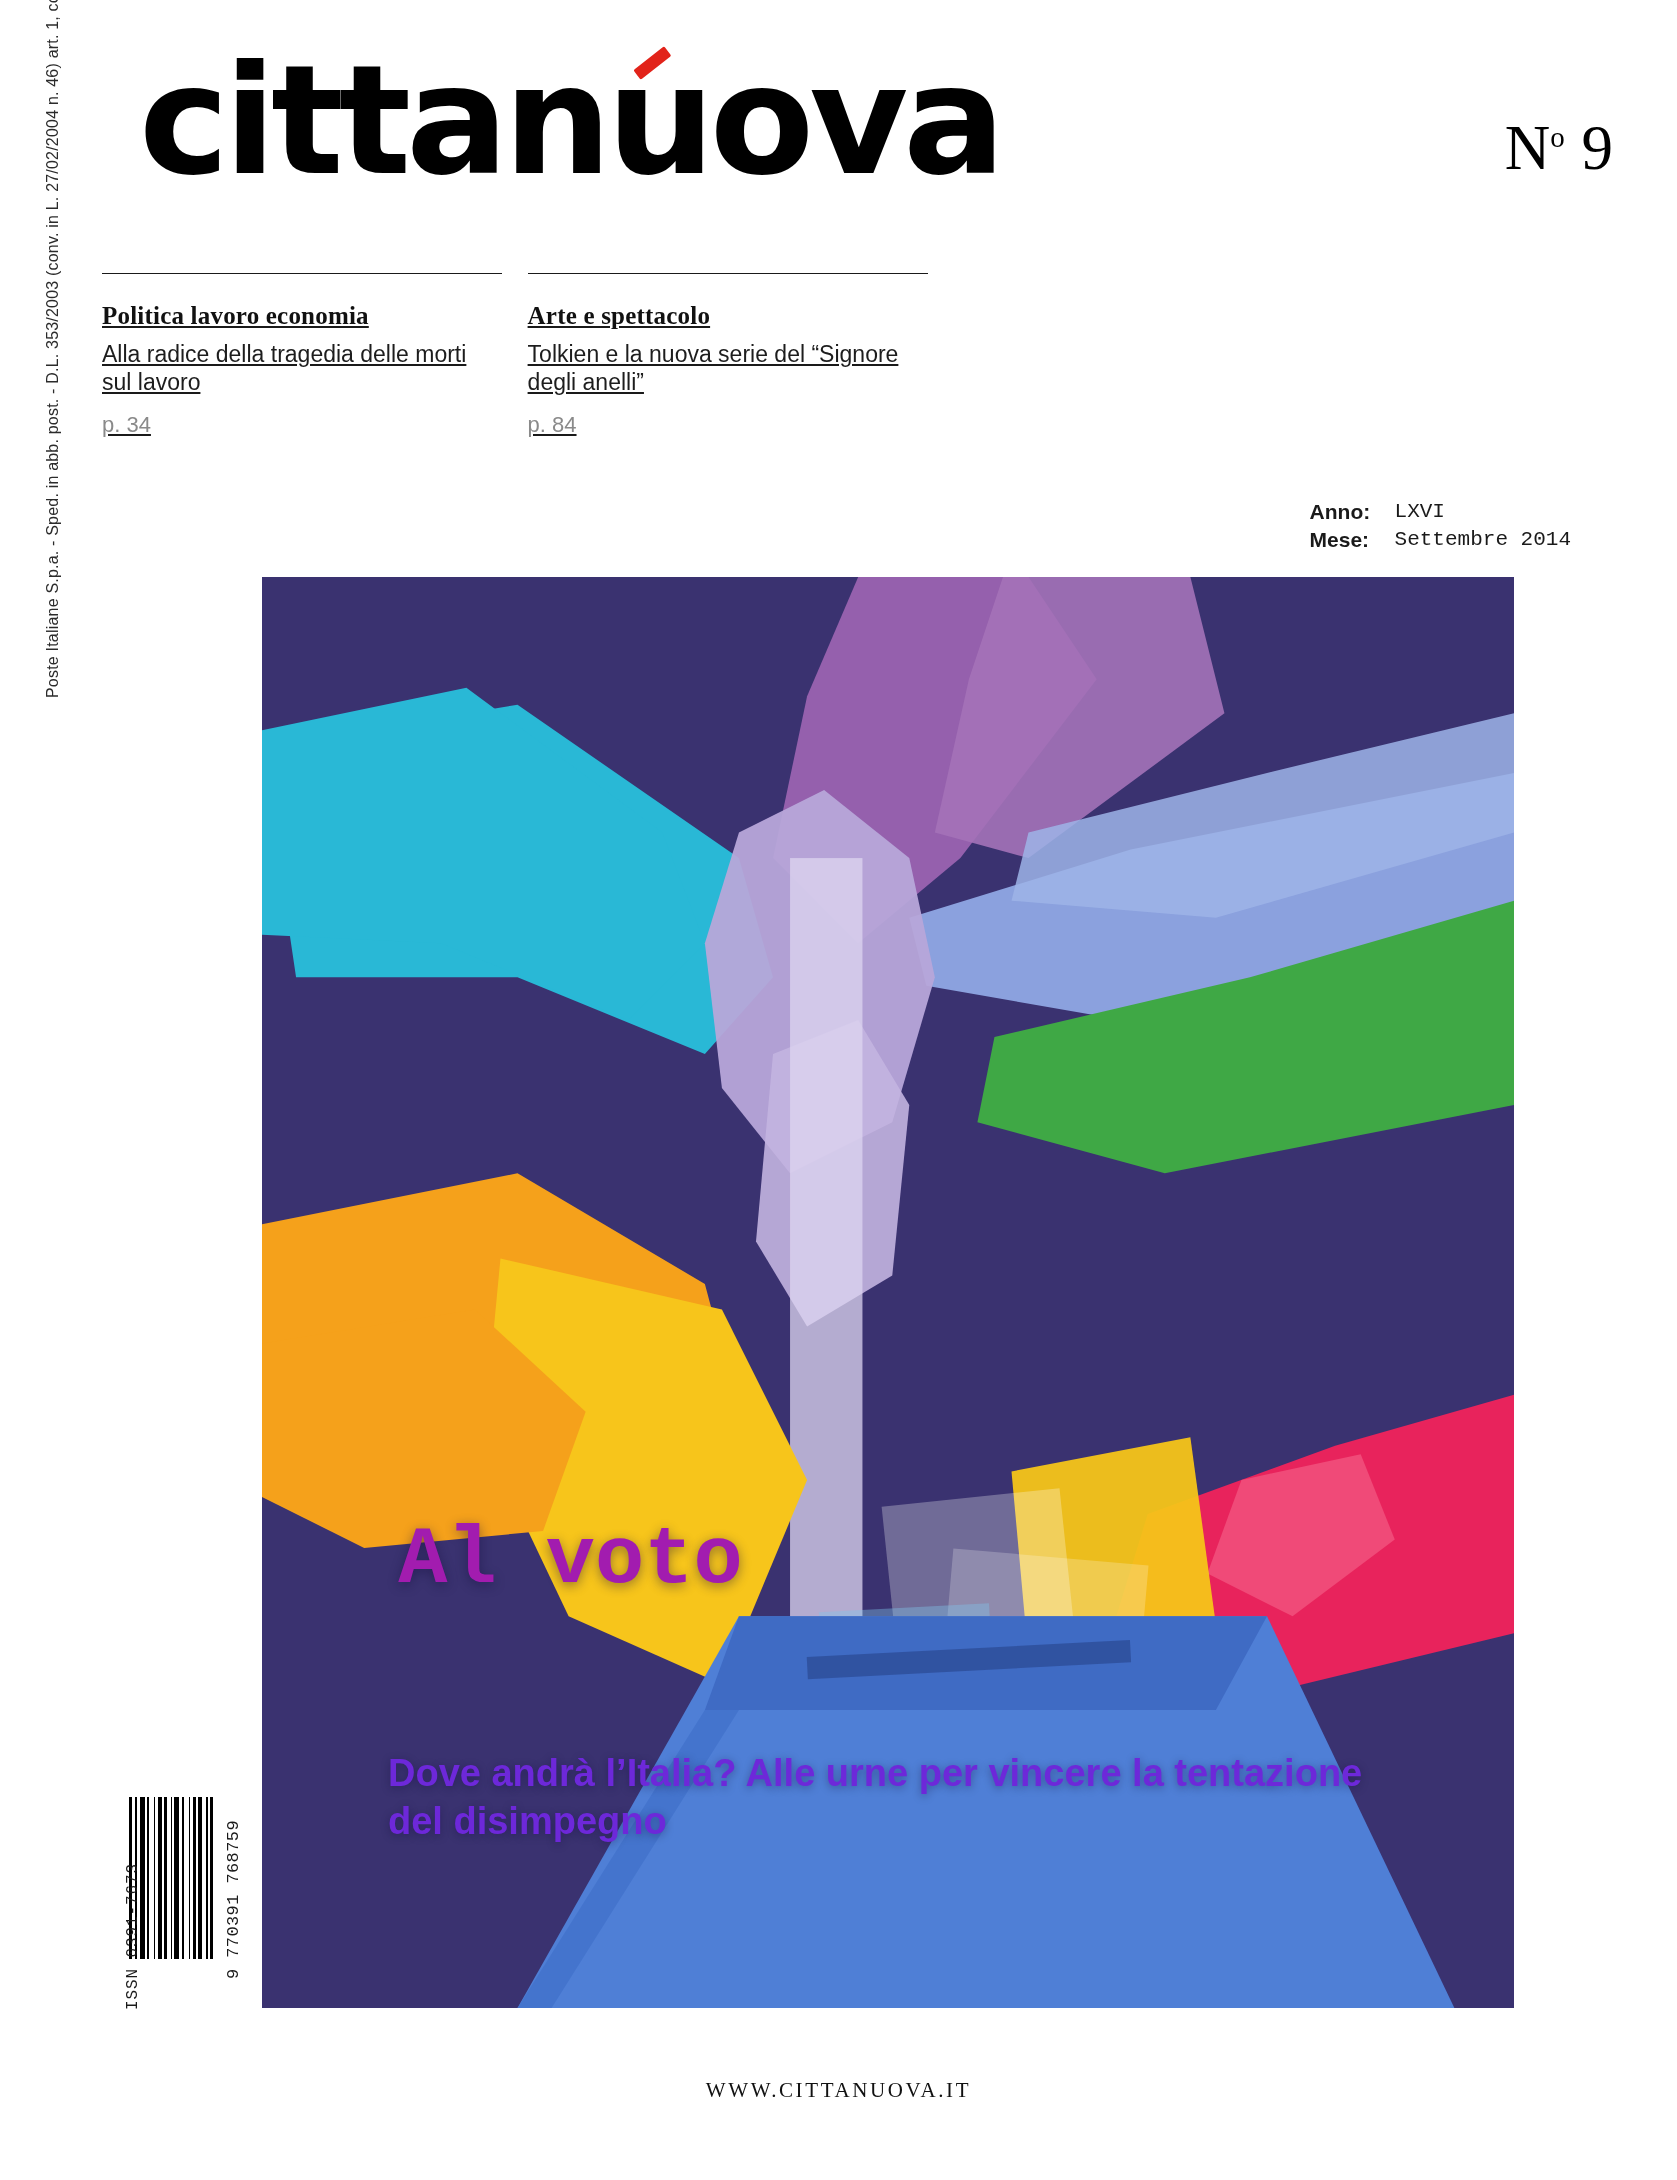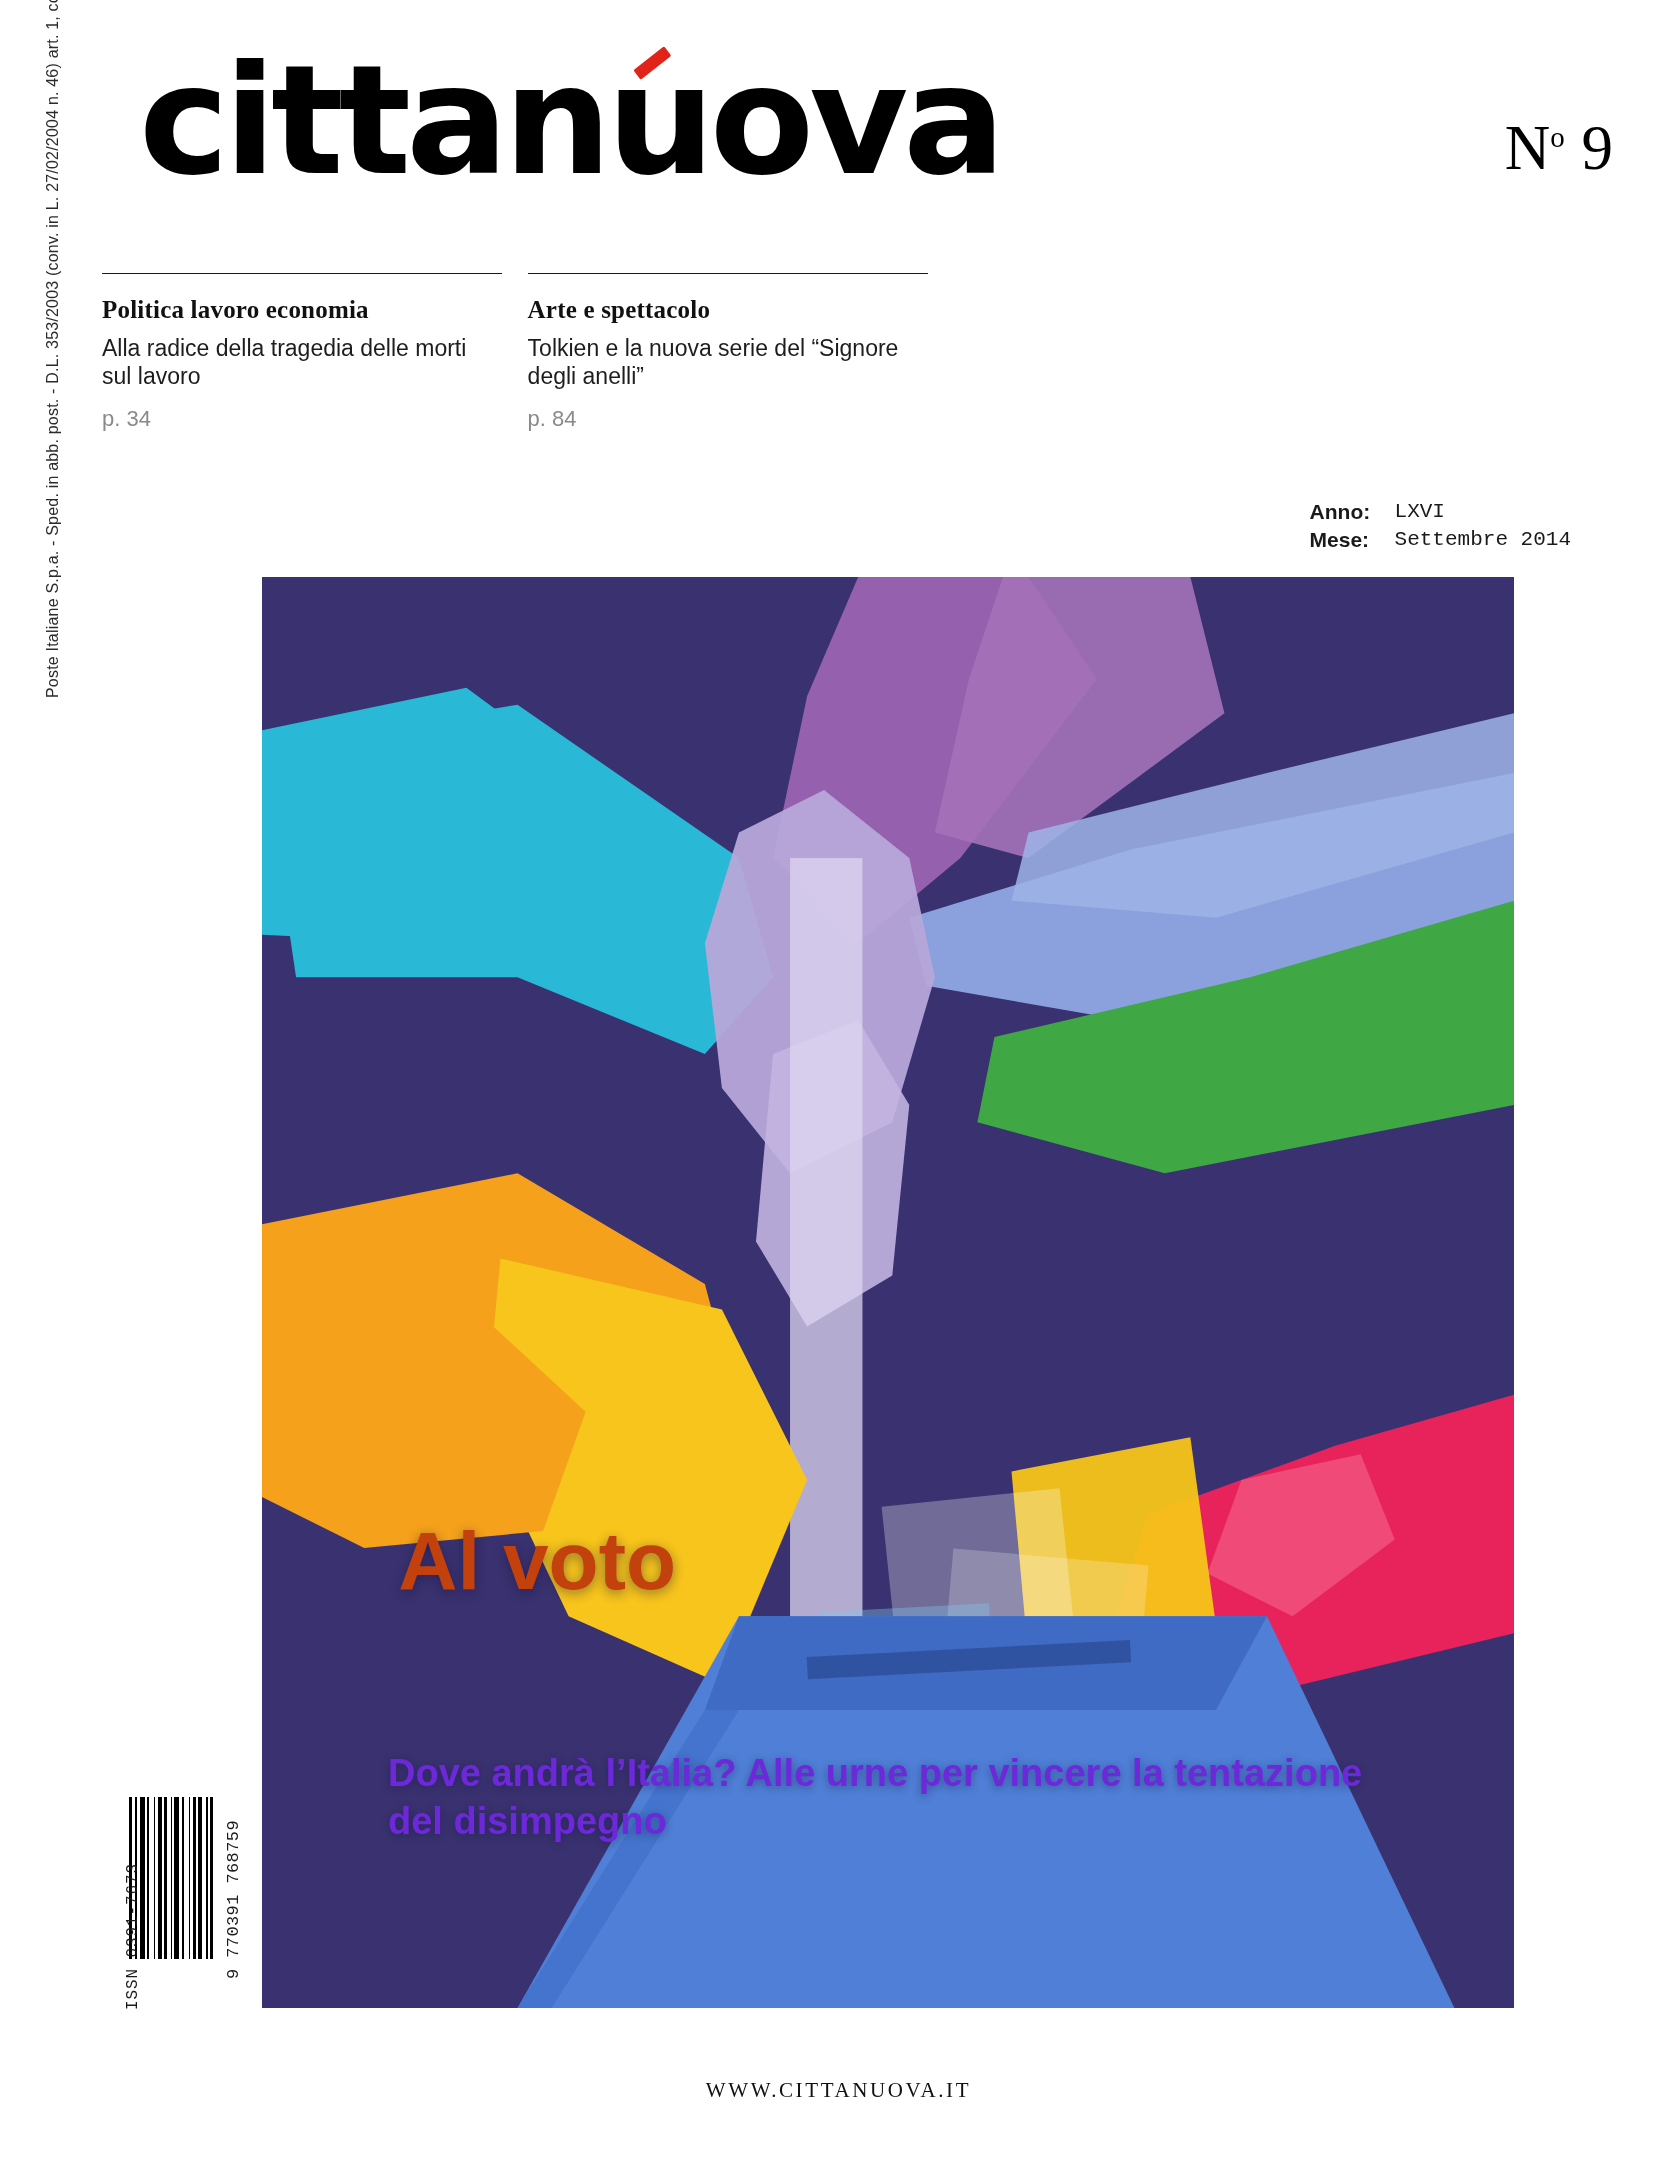--- a/index.html
+++ b/index.html
@@ -73,21 +73,22 @@
     left: 102px;
     top: 273px;
     width: 1269px;
     display: flex;
     gap: 0px;
   }
   .teaser {
     width: 400px;
     margin-right: 25.6px;
     border-top: 1.7px solid #1a1a1a;
-    padding-top: 22px;
+    padding-top: 28px;
+    text-decoration: underline;
   }
   .teaser h3 {
     font-family: "Liberation Serif", serif;
     font-weight: bold;
     font-size: 25px;
     margin: 0 0 10.2px 0;
     color: #111;
     letter-spacing: 0.2px;
   }
   .teaser p {
@@ -131,23 +132,23 @@
   
   .headline {
     position: absolute;
     left: 388px;
     top: 1520px;
     width: 1048px;
     pointer-events: none;
   }
   .headline .l1,
   .headline .l2 {
-    font-family: Liberation Sans, sans-serif;
+    font-family: Liberation Mono, monospace;
     font-weight: bold;
-    color: #c2410c;
+    color: #a21caf;
     line-height: 1.0;
     text-shadow: 0 2.6px 12px rgba(20,15,60,0.45);
   }
   .headline .l1 { font-size: 82px; margin-left: 10.2px; }
   .headline .l2 { font-size: 82px; margin-top: 12px; margin-left: -6.8px; }
   .subhead {
     position: absolute;
     left: 388px;
     top: 1750px;
     width: 1005px;

